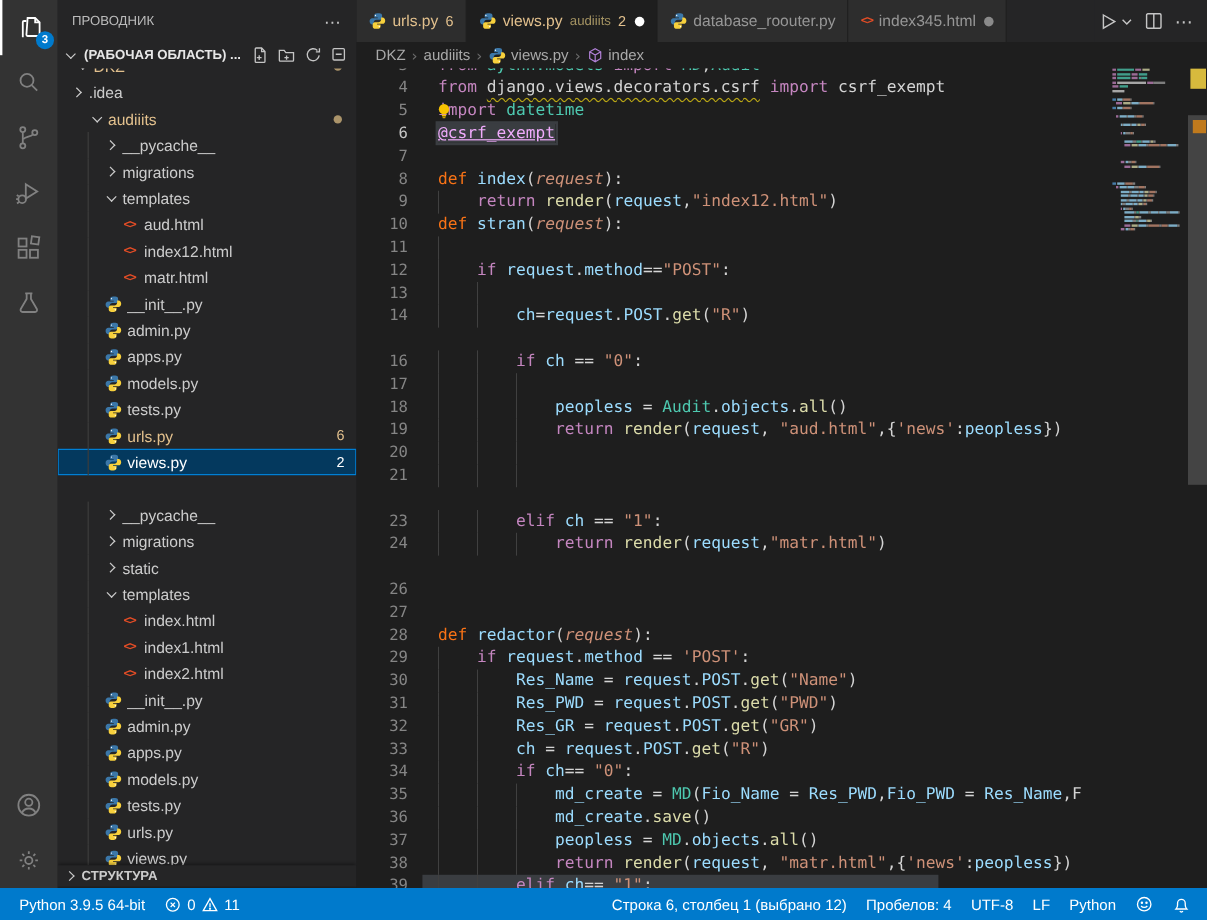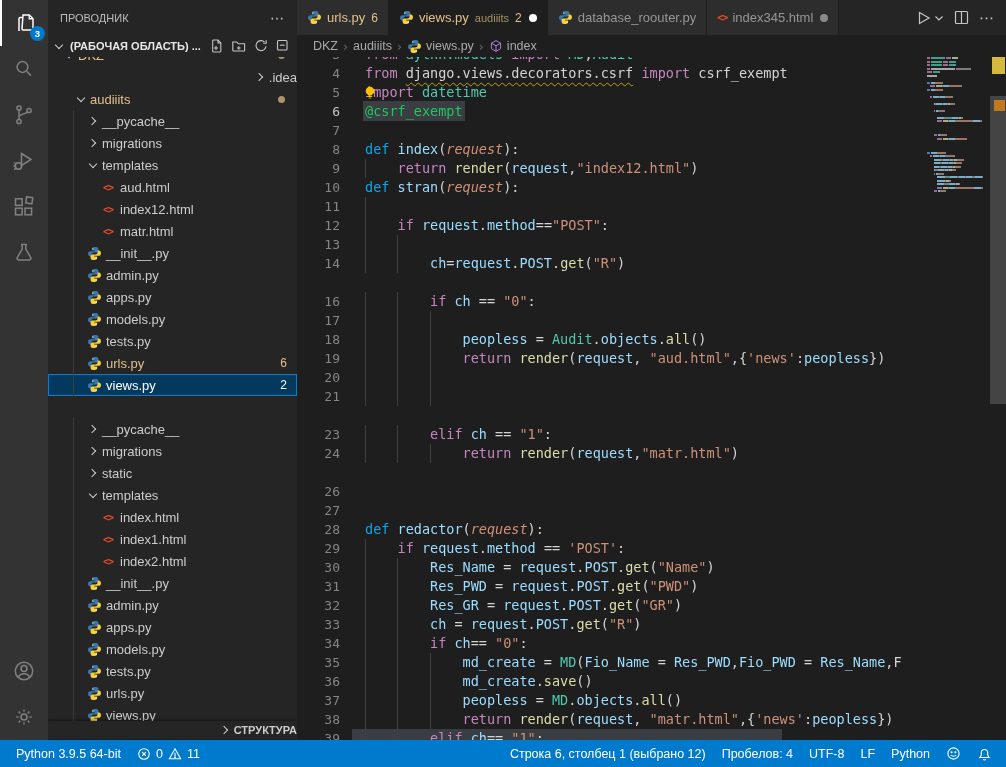--- a/index.html
+++ b/index.html
@@ -32,21 +32,21 @@
   .trow .chev{width:16px;height:16px;position:relative;flex:none;}
   .trow .chev::before{content:"";position:absolute;width:5px;height:5px;border-right:1.3px solid #cccccc;border-bottom:1.3px solid #cccccc;top:4px;left:4px;transform:rotate(45deg);}
   .trow .chev.r::before{transform:rotate(-45deg);top:5px;left:3px;}
   .trow .fico{width:16px;height:16px;flex:none;display:flex;align-items:center;justify-content:center;margin-right:4px;}
   .html-ico{font-family:"DejaVu Sans Mono",monospace;font-size:10px;font-weight:bold;color:#e44d26;letter-spacing:-1px;}
   .trow .tbadge{position:absolute;right:10px;font-size:12px;color:#e2c08d;}
   .trow.sel .tbadge{color:#ffffff;}
   .trow .tdot{position:absolute;right:12px;width:7px;height:7px;border-radius:50%;background:#ab946a;}
   .trow .guide{position:absolute;left:25px;top:0;bottom:0;width:1px;background:#3c3c3c;}
   #outline-row{position:absolute;bottom:0;left:0;right:0;height:18px;background:#252526;display:flex;align-items:center;
-               font-size:11px;font-weight:bold;color:#cccccc;box-shadow:0 -1px 3px rgba(0,0,0,.45);padding-left:4px;cursor:pointer;justify-content:flex-end;}
+               font-size:11px;font-weight:bold;color:#cccccc;box-shadow:0 -1px 3px rgba(0,0,0,.45);padding-left:4px;cursor:pointer;}
   #outline-row .chev{width:16px;height:16px;position:relative;}
   #outline-row .chev::before{content:"";position:absolute;width:5px;height:5px;border-right:1.3px solid #ccc;border-bottom:1.3px solid #ccc;top:5px;left:3px;transform:rotate(-45deg);}
   
   #editor{position:absolute;left:297px;right:0;top:0;bottom:27px;background:#1e1e1e;}
   #tabbar{position:absolute;top:0;left:0;right:0;height:35px;background:#252526;display:flex;align-items:stretch;}
   .tab{display:flex;align-items:center;padding:0 10px;background:#2d2d2d;border-right:1px solid #1e1e1e;font-size:13px;color:#969696;cursor:pointer;white-space:nowrap;}
   .tab.active{background:#1e1e1e;}
   .tab.mod .tname{color:#e2c08d;}
   .tab .fico{margin-right:5px;display:flex;}
   .tab .tdesc{margin-left:6px;font-size:11px;color:#a59463;}
@@ -64,25 +64,25 @@
   
   #codeview{position:absolute;top:35px;bottom:0;left:0;right:81px;overflow:hidden;font-family:"DejaVu Sans Mono",monospace;
             font-size:13.5px;line-height:19px;z-index:1;}
   .cline{position:absolute;left:0;right:0;height:19px;white-space:pre;cursor:text;}
   .cline .lnum{position:absolute;left:0;top:0;width:43px;text-align:right;color:#858585;font-size:13px;}
   .cline .lnum.cur{color:#c6c6c6;}
   .cline .ctext{position:absolute;left:68px;top:0;}
   .cline .iguides{position:absolute;left:68px;top:0;bottom:0;
        background-image:repeating-linear-gradient(90deg,#404040 0 1px,transparent 1px 32.5px);}
   .cline.hl::before{content:"";position:absolute;left:55px;width:430px;top:0;bottom:0;background:#3a3d41;}
-  .tk-k{color:#c586c0}.tk-d{color:#0ea5e9}.tk-f{color:#dcdcaa}.tk-fn{color:#9cdcfe}
+  .tk-k{color:#c586c0}.tk-d{color:#f97316}.tk-f{color:#dcdcaa}.tk-fn{color:#9cdcfe}
   .tk-pa{color:#ce9178;font-style:italic}.tk-v{color:#9cdcfe}.tk-s{color:#ce9178}
   .tk-c{color:#4ec9b0}.tk-p{color:#d4d4d4}
   .tk-u{color:#d4d4d4;text-decoration:underline wavy #b8a514 1px;text-underline-offset:3.5px;}
-  .tk-sel{color:#22c55e;background:#3a3d41;box-shadow:0 0 0 2px #3a3d41;}
+  .tk-sel{color:#f0abfc;background:#3a3d41;box-shadow:0 0 0 2px #3a3d41;text-decoration:underline;}
   .bulb{position:absolute;left:66px;top:2px;width:14px;height:15px;z-index:2;}
   
   #minimap{position:absolute;top:35px;bottom:0;right:16px;width:65px;overflow:hidden;cursor:pointer;}
   .mrow{position:absolute;left:2px;height:2px;display:flex;}
   .mseg{height:2px;flex:none;opacity:.75;}
   #ruler{position:absolute;top:35px;bottom:0;right:0;width:16px;background:#1e1e1e;cursor:pointer;}
   #ruler .thumb{position:absolute;left:0;right:0;top:61px;height:308px;background:rgba(121,121,121,.42);}
   #ruler .mk-y{position:absolute;left:2px;right:1px;top:22px;height:17px;background:#d7ba3d;}
   #ruler .mk-o{position:absolute;left:4px;right:1px;top:65px;height:11px;background:#c07a1d;}
   
@@ -214,21 +214,21 @@
             </svg>
           </span>
         </span>
     </div>
     <div id="tree">
         <div class="trow mod" style="position: absolute; left: 0px; right: 0px; top: -13px; padding-left: 14px;">
           <span class="chev"></span>
           <span>DKZ</span>
           <span class="tdot"></span>
         </div>
-        <div class="trow" style="position: absolute; left: 0px; right: 0px; top: 9px; padding-left: 10px; justify-content: flex-end;">
+        <div class="trow" style="position: absolute; left: 0px; right: 0px; top: 9px; padding-left: 10px;">
           <span class="chev r"></span>
           <span>.idea</span>
         </div>
         <div class="trow mod" style="position: absolute; left: 0px; right: 0px; top: 31px; padding-left: 26px;">
           <span class="chev"></span>
           <span>audiiits</span>
           <span class="tdot"></span>
         </div>
         <div class="trow" style="position: absolute; left: 0px; right: 0px; top: 53px; padding-left: 38px;">
           <span class="guide"></span>

